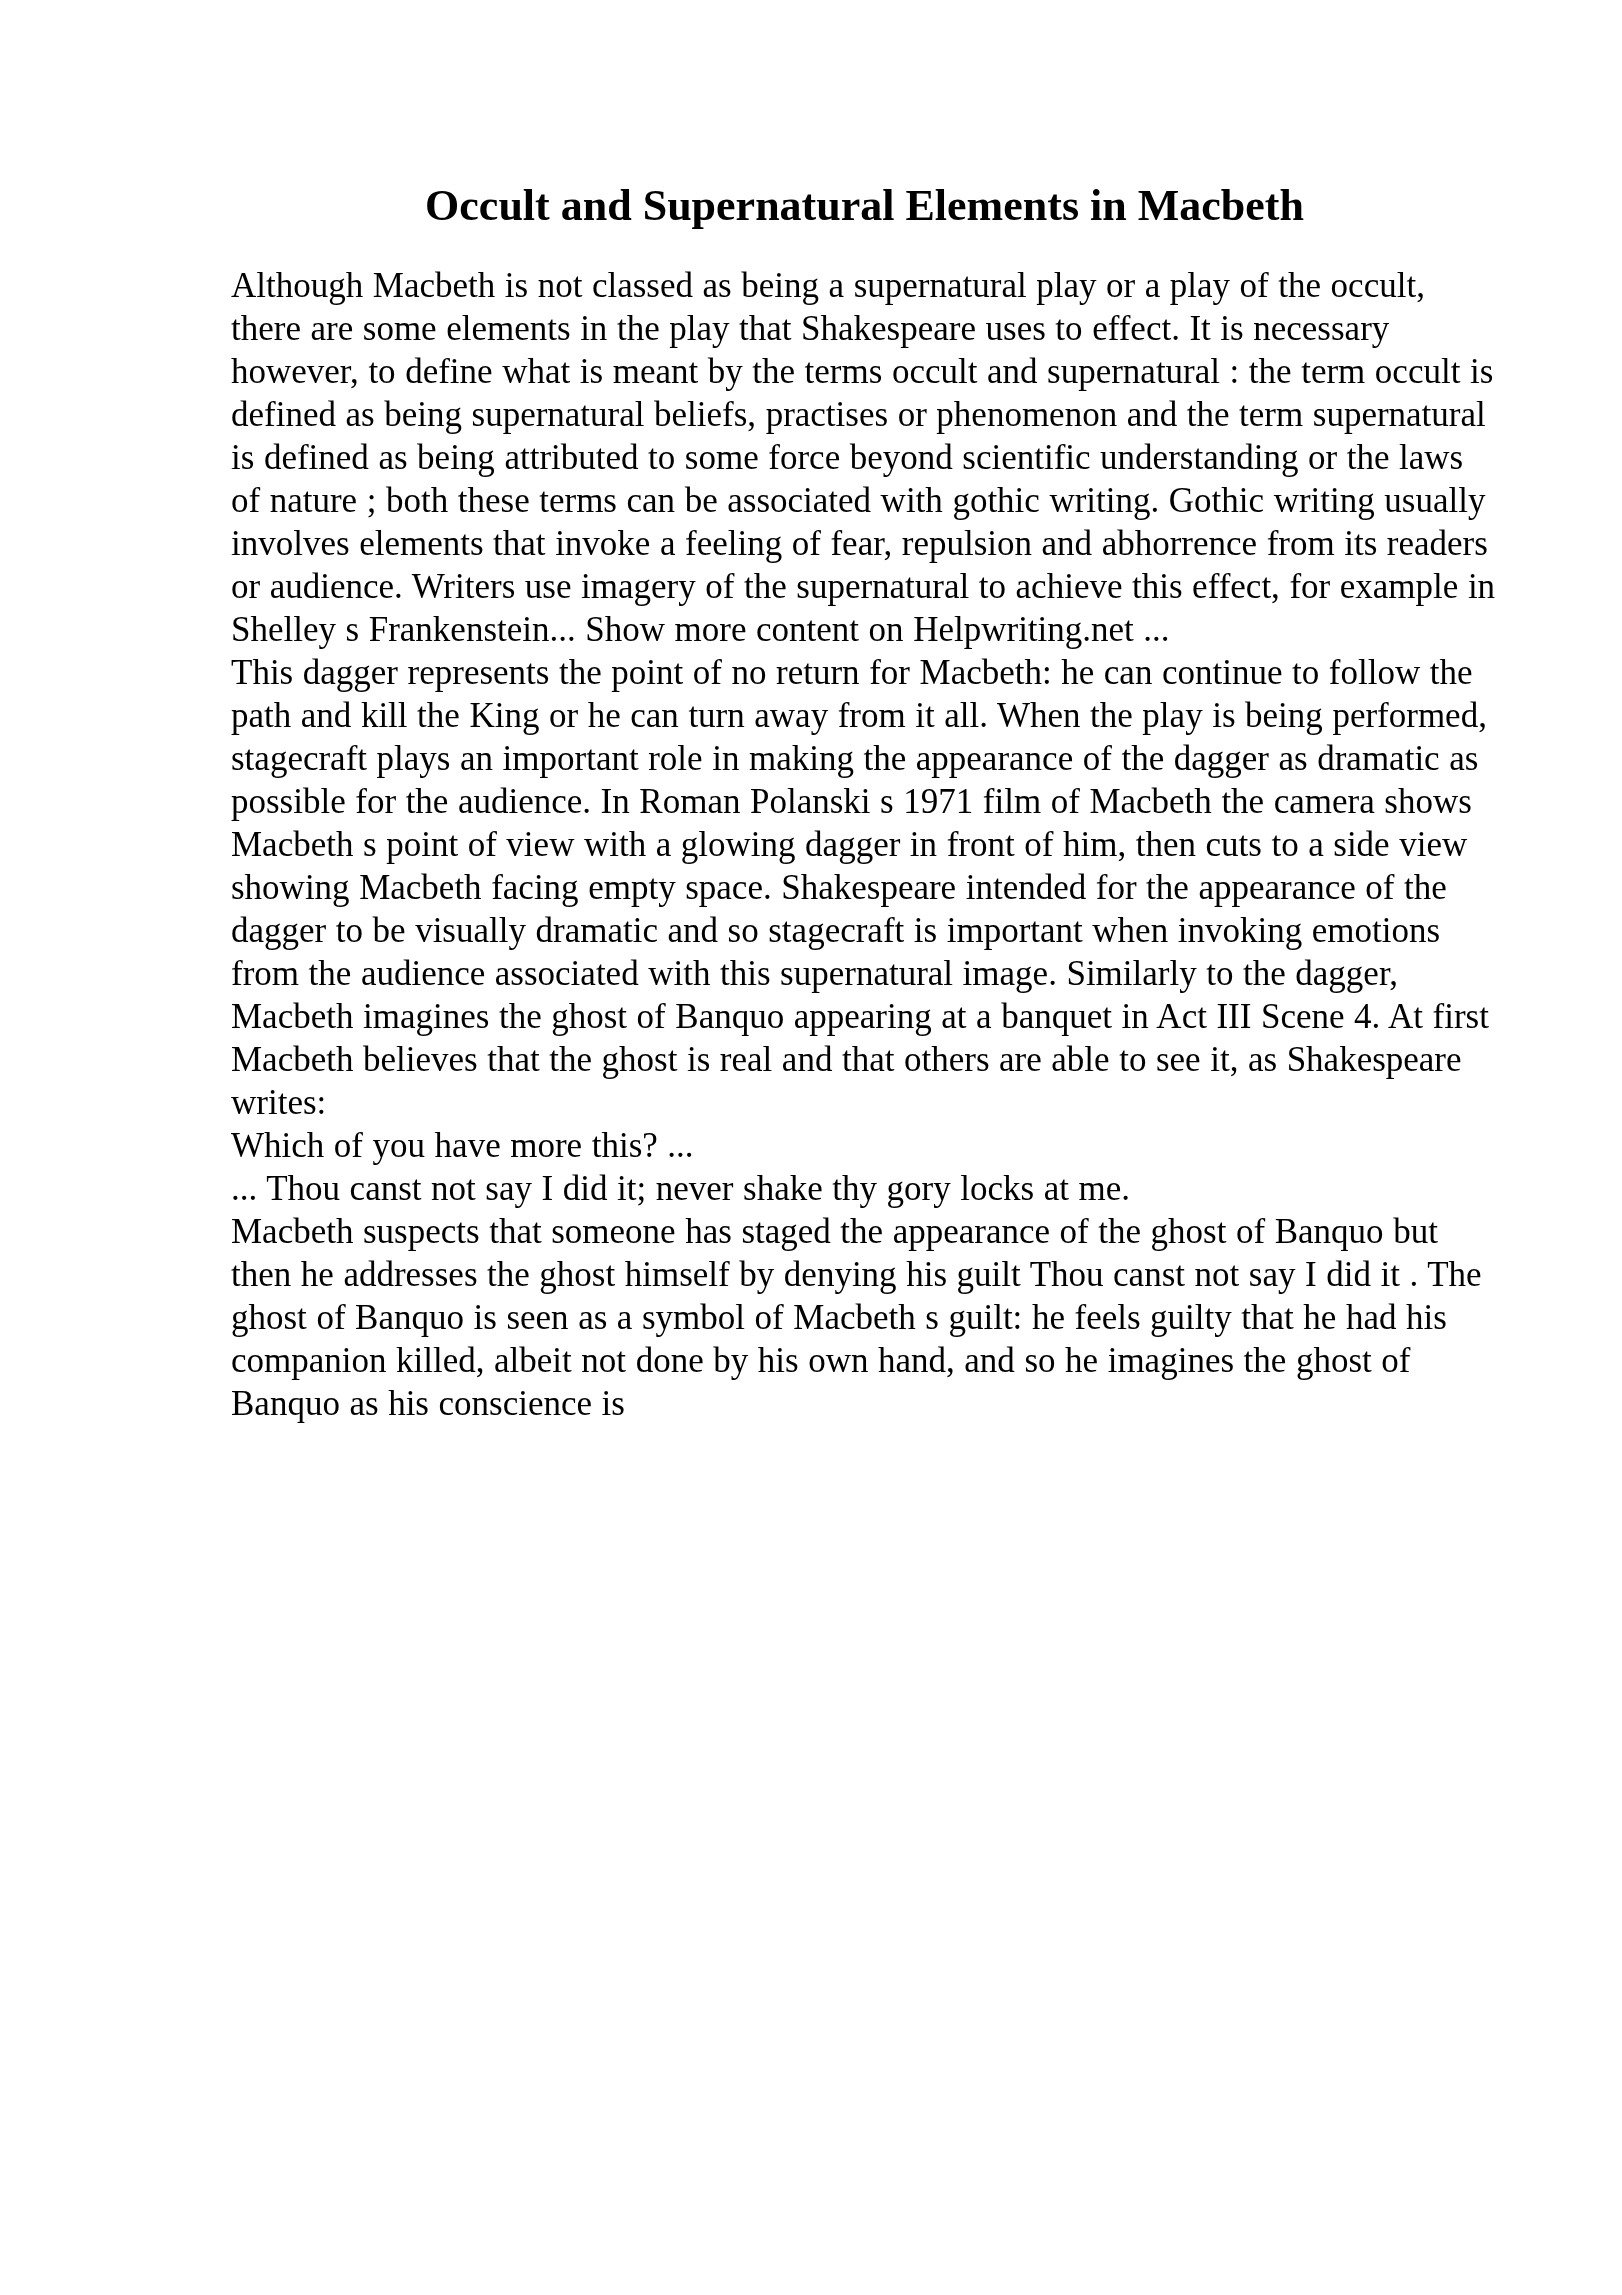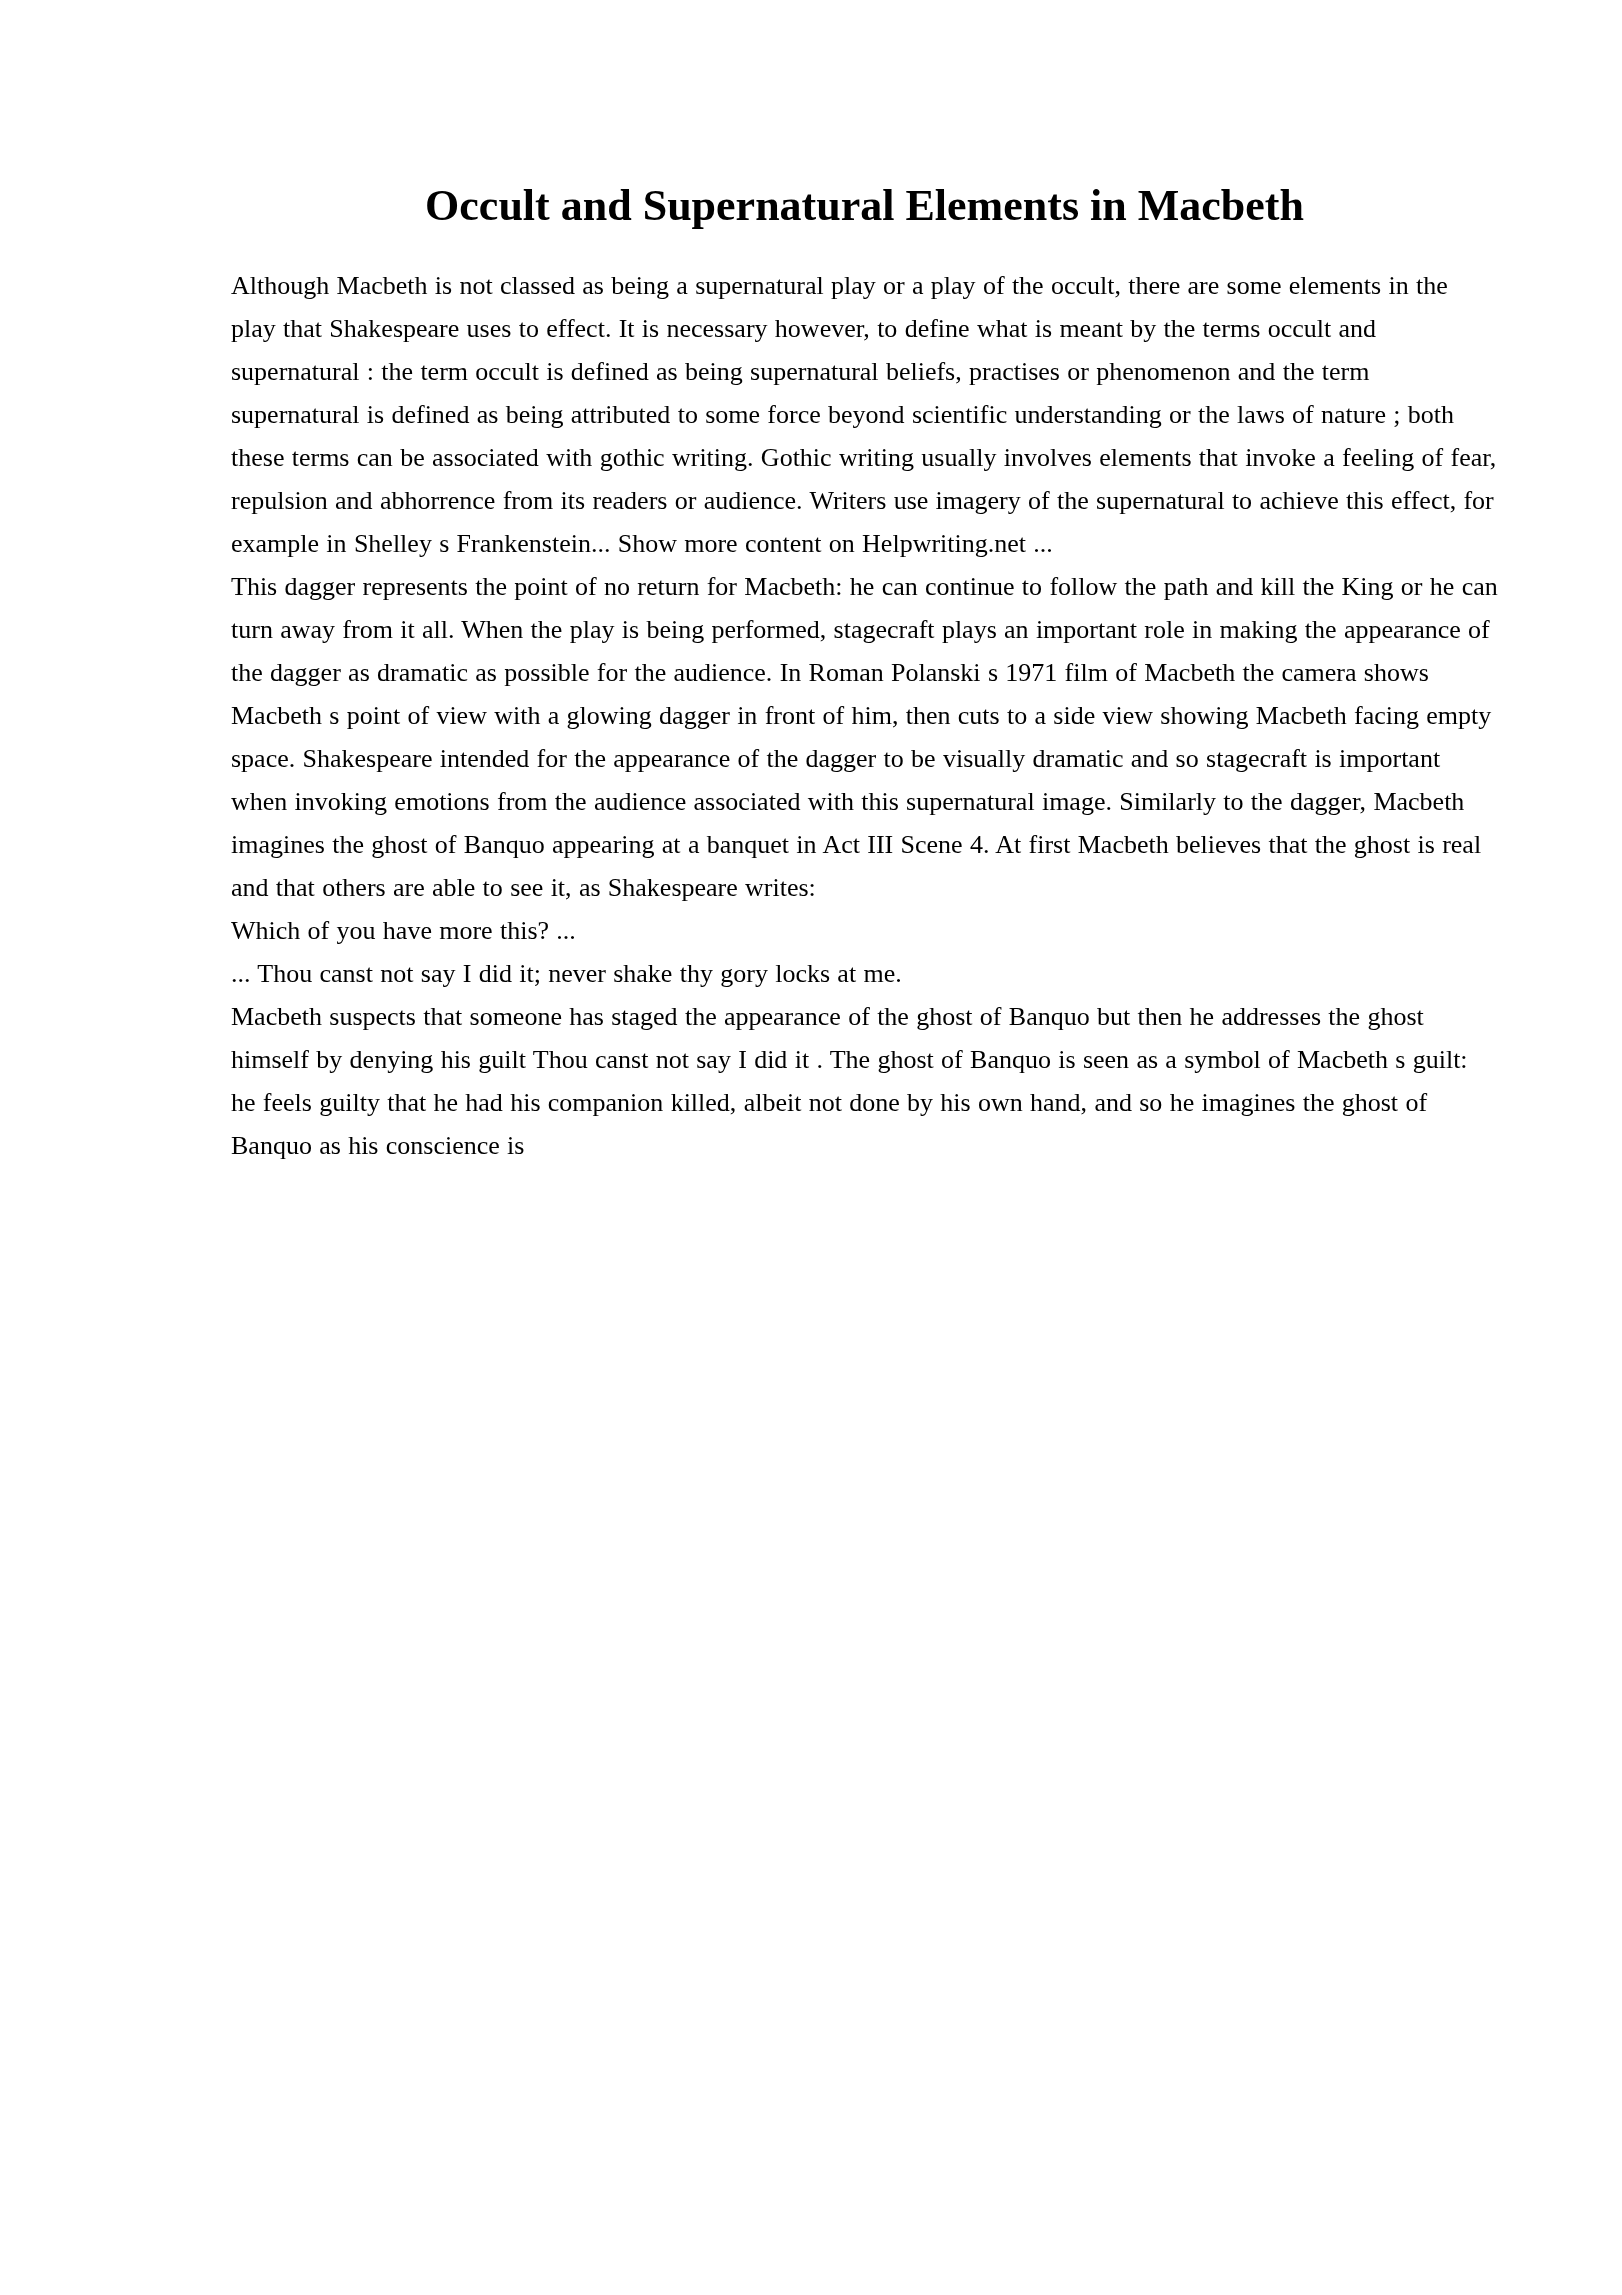--- a/index.html
+++ b/index.html
@@ -30,21 +30,21 @@
     }
     .doc-title {
       font-size: 44px;
       line-height: 1.15;
       font-weight: bold;
       text-align: center;
       margin: 0 0 32px 0;
       letter-spacing: 0;
     }
     .doc-paragraph {
-      font-size: 26px;
+      font-size: 35px;
       line-height: 43px;
       margin: 0;
       text-align: left;
       word-spacing: 0.8px;
     }
   </style>
 </head>
 <body>
 
 <div class="page">

